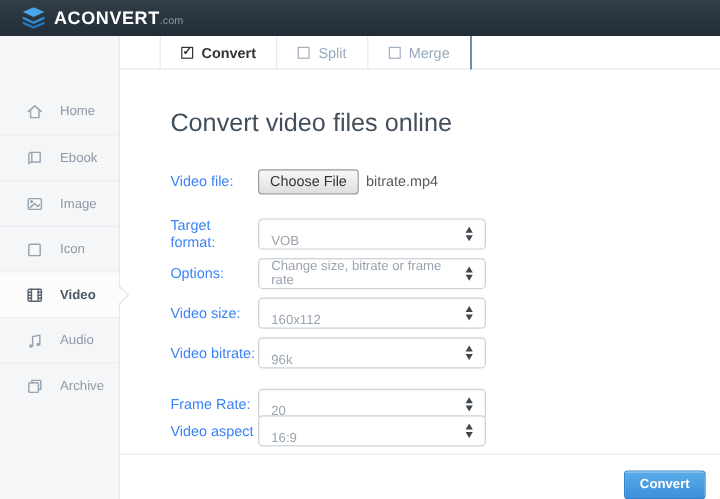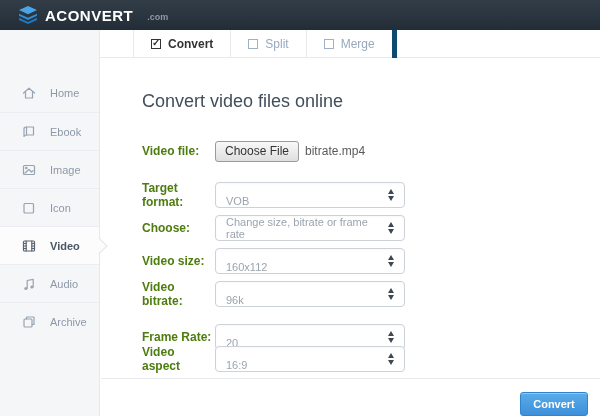--- a/index.html
+++ b/index.html
@@ -9,21 +9,21 @@
     font-family:"Liberation Sans", sans-serif;
   }
   
   .hdr {
     position:absolute; top:0; left:0; width:600px; height:30px;
     background:linear-gradient(#333d47,#232d37);
     display:flex; align-items:center; padding-left:18px;
   }
   .logo { width:20px; height:18px; margin-right:7px; }
   .brand { color:#fff; font-size:15px; font-weight:bold; letter-spacing:.5px; }
-  .brand-suffix { color:#8c98a4; font-size:9px; font-weight:bold; margin-left:14px; position:relative; top:2px; }
+  .brand-suffix { color:#8c98a4; font-size:9px; font-weight:normal; margin-left:0; position:relative; top:2px; }
   
   .sidebar {
     position:absolute; top:30px; left:0; width:100px; bottom:0;
     background:#f5f6f8; border-right:1px solid #e6e9ec;
   }
   .nav { list-style:none; margin-top:44px; }
   .nav li {
     height:38px; display:flex; align-items:center; gap:13px;
     padding-left:21px; cursor:pointer; position:relative;
   }
@@ -43,31 +43,31 @@
   .tabstrip {
     position:absolute; left:100px; top:30px; right:0; height:28px;
     background:#fff; border-bottom:1px solid #e8eaec; display:flex;
   }
   .tab {
     display:inline-flex; align-items:center; gap:7px; height:28px;
     padding:0 17px; border-left:1px solid #e8eaec; cursor:pointer;
     font-size:12px; color:#97a9bd;
   }
   .tab:first-child { margin-left:33px; }
-  .tab:last-child { border-right:5px solid #0c4a6e; }
+  .tab:last-child { border-right:1px solid #0c4a6e; }
   .tab.active { color:#333; font-weight:bold; }
   .cb { width:10px; height:10px; border:1px solid #9fb0c4; position:relative; background:#fff; }
   .tab.active .cb { border-color:#333; }
   .tab.active .cb::after {
     content:'\2713'; position:absolute; left:0px; top:-3px; font-size:10px; color:#333;
   }
   
-  .title { position:absolute; left:142px; top:91px; font-size:18px; color:#414e5b; font-weight:normal; }
+  .title { position:absolute; left:142px; top:91px; font-size:21px; color:#414e5b; font-weight:normal; }
   .row { position:absolute; left:142px; display:flex; align-items:center; height:26px; }
-  .flabel { width:73px; font-size:12px; font-weight:bold; color:#4d7c0f; flex-shrink:0; }
+  .flabel { width:73px; font-size:12px; font-weight:normal; color:#3b82f6; flex-shrink:0; }
   .sel {
     width:190px; height:26px; border:1px solid #ccd2d7; border-radius:4px;
     background:#fff; display:flex; align-items:flex-end; padding:0 26px 0 10px;
     font-size:11px; color:#9aa4ae; position:relative; cursor:pointer;
     box-shadow:inset 0 1px 2px rgba(0,0,0,.03);
   }
   .stepper { position:absolute; right:10px; top:50%; margin-top:-6px; display:flex; flex-direction:column; gap:2px; }
   .stepper i { display:block; width:0; height:0; border-left:3.5px solid transparent; border-right:3.5px solid transparent; }
   .stepper .up { border-bottom:5px solid #3f4750; }
   .stepper .dn { border-top:5px solid #3f4750; }
@@ -183,21 +183,21 @@
   <div class="sel">
     <span>VOB</span>
     <span class="stepper">
         <i class="up"></i>
         <i class="dn"></i>
       </span>
   </div>
 </div>
 
 <div class="row" style="top:215px;">
-  <span class="flabel">Choose:</span>
+  <span class="flabel">Options:</span>
   <div class="sel">
     <span>Change size, bitrate or frame rate</span>
     <span class="stepper">
         <i class="up"></i>
         <i class="dn"></i>
       </span>
   </div>
 </div>
 
 <div class="row" style="top:248px;">

